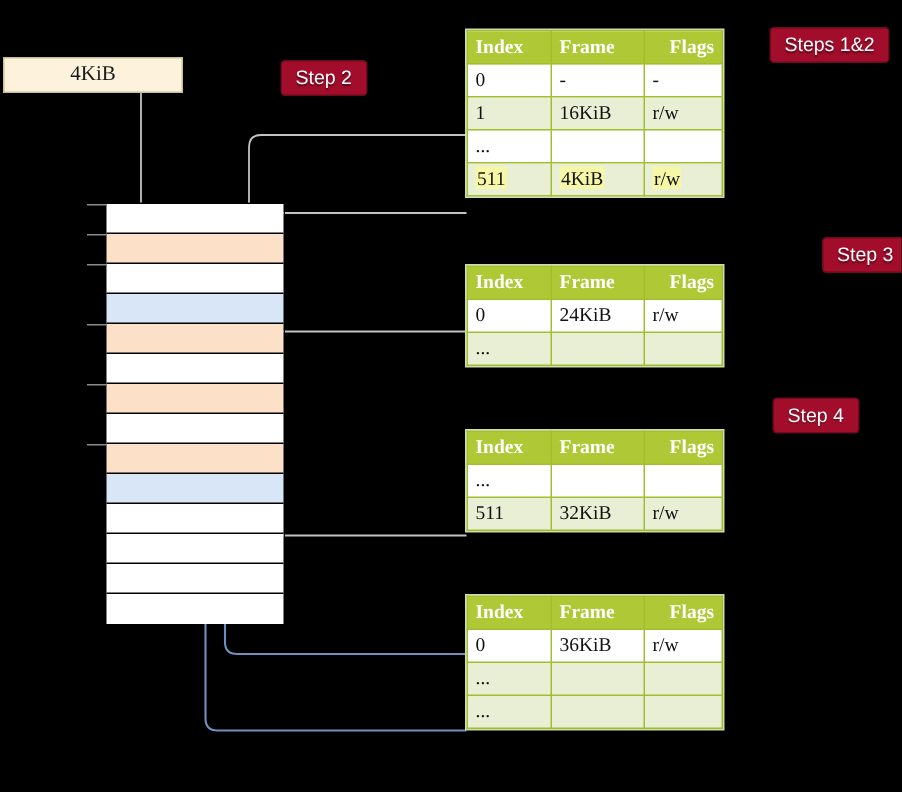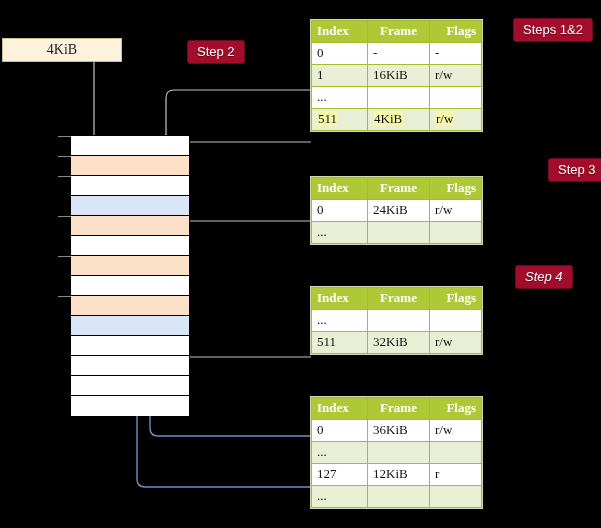--- a/index.html
+++ b/index.html
@@ -97,21 +97,21 @@
     color: #FFFFFF;
     font-weight: bold;
     font-size: 13px;
   }
   .ptable td { background: #FFFFFF; }
   .ptable tr.alt td { background: #E9EFD5; }
   .ptable td.c-index { width: 56px; }
   .ptable td.c-frame { width: 62px; }
   .ptable td.c-flags { width: 52px; }
   .ptable th.c-index { width: 56px; }
-  .ptable th.c-frame { width: 62px; text-align: center; }
+  .ptable th.c-frame { width: 62px; }
   .ptable th.c-flags { width: 52px; text-align: right; }
   .hl { background: #F7F7A8; padding: 0 1px; }
 
   #table-pml4 { left: 311px; top: 20px; }
   #table-pdpt { left: 311px; top: 177px; }
   #table-pd   { left: 311px; top: 287px; }
   #table-pt   { left: 311px; top: 397px; }
 
   
   #wires {
@@ -162,21 +162,21 @@
   </g>
   <g fill="#41699E" stroke="none">
     <path d="M144,340 L156,340 L150,328 Z"></path>
     <path d="M131,214 L143,214 L137,202 Z"></path>
   </g>
 </svg>
 
 <div class="badge" style="left:514px; top:19px;">Steps 1&amp;2</div>
 <div class="badge" style="left:188px; top:41px;">Step 2</div>
 <div class="badge" style="left:520px; top:159px;margin-left:29px;">Step 3</div>
-<div class="badge" style="left:516px; top:266px;font-style:italic;">Step 4</div>
+<div class="badge" style="left:516px; top:266px;">Step 4</div>
 
 <div class="kib-box">
   <span>4KiB</span>
 </div>
 
 <div id="memory-column">
     <div class="mem-row"></div>
     <div class="mem-row orange"></div>
     <div class="mem-row"></div>
     <div class="mem-row blue"></div>
@@ -284,24 +284,19 @@
       <tr>
         <td class="c-index">0</td>
         <td class="c-frame">36KiB</td>
         <td class="c-flags">r/w</td>
       </tr>
       <tr class="alt">
         <td class="c-index">...</td>
         <td class="c-frame"></td>
         <td class="c-flags"></td>
       </tr>
-      <tr>
-        <td class="c-index">127</td>
-        <td class="c-frame">12KiB</td>
-        <td class="c-flags">r</td>
-      </tr>
       <tr class="alt">
         <td class="c-index">...</td>
         <td class="c-frame"></td>
         <td class="c-flags"></td>
       </tr>
     </tbody>
   </table>
 
 </body></html>

